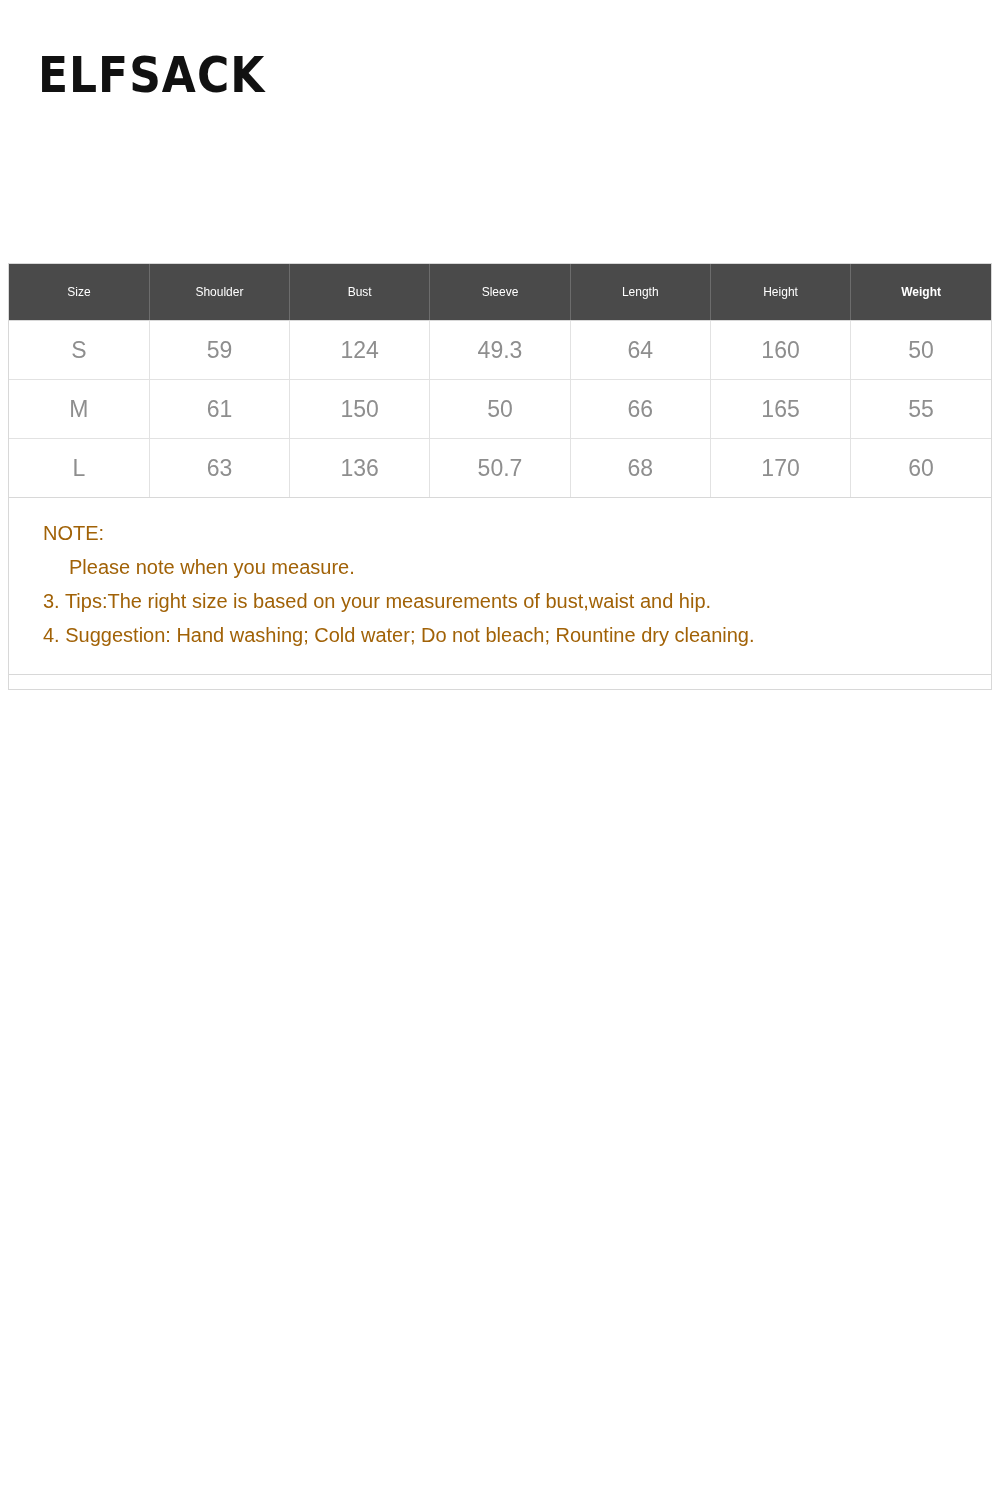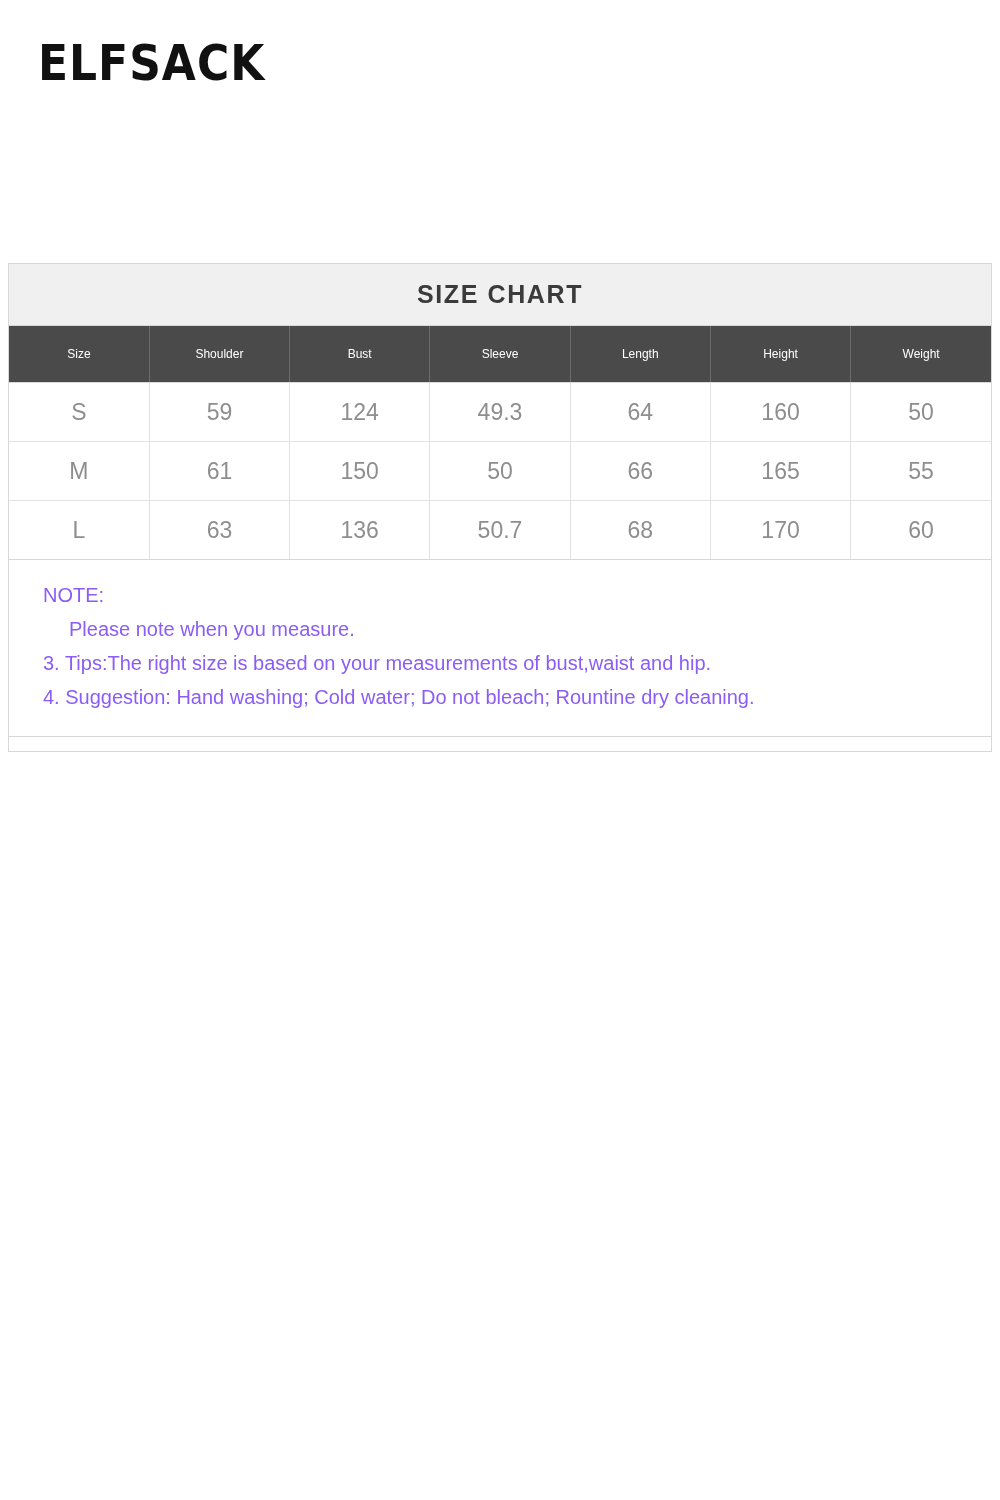--- a/index.html
+++ b/index.html
@@ -12,21 +12,21 @@
     background: #ffffff;
     font-family: "Liberation Sans", sans-serif;
     position: relative;
     overflow: hidden;
   }
 
   
   .brand {
     position: absolute;
     left: 38px;
-    top: 28px;
+    top: 40px;
     width: 220px;
     height: 70px;
   }
   .brand-text {
     font-family: "DejaVu Sans", sans-serif;
     font-weight: 700;
     font-size: 44px;
     letter-spacing: 1px;
     color: #111111;
     line-height: 70px;
@@ -67,21 +67,21 @@
     background: #4a4a4a;
     color: #ffffff;
     font-weight: 400;
     font-size: 12px;
     height: 54px;
     border-right: 1px solid #6c6c6c;
     border-bottom: 1px solid #d8d8d8;
     text-align: center;
     vertical-align: middle;
   }
-  table.size-table th:last-child { border-right: none; }
+  table.size-table th:last-child { border-right: none; font-weight: bold; }
 
   table.size-table td {
     height: 56px;
     font-size: 23px;
     color: #8e8e8e;
     text-align: center;
     vertical-align: middle;
     border-right: 1px solid #e2e2e2;
     border-bottom: 1px solid #e2e2e2;
     background: #ffffff;
@@ -89,21 +89,21 @@
   table.size-table td:last-child { border-right: none; }
   table.size-table tr:last-child td { border-bottom: 1px solid #d8d8d8; }
 
   
   .notes {
     padding: 18px 0 22px 34px;
     background: #ffffff;
   }
   .notes .line {
     font-size: 20px;
-    color: #8b5cf6;
+    color: #a16207;
     line-height: 34px;
     white-space: pre;
   }
   .notes .indent {
     padding-left: 26px;
   }
   .chart-bottom-strip {
     height: 14px;
     border-top: 1px solid #d8d8d8;
     background: #ffffff;
@@ -111,21 +111,20 @@
 </style>
 </head>
 <body>
 
 <div class="brand">
   <div class="brand-text">ELFSACK</div>
 </div>
 
 <div class="chart-wrap">
 
-  <div class="chart-title">SIZE CHART</div>
 
   <table class="size-table">
     <thead>
       <tr>
         <th>Size</th>
         <th>Shoulder</th>
         <th>Bust</th>
         <th>Sleeve</th>
         <th>Length</th>
         <th>Height</th>

